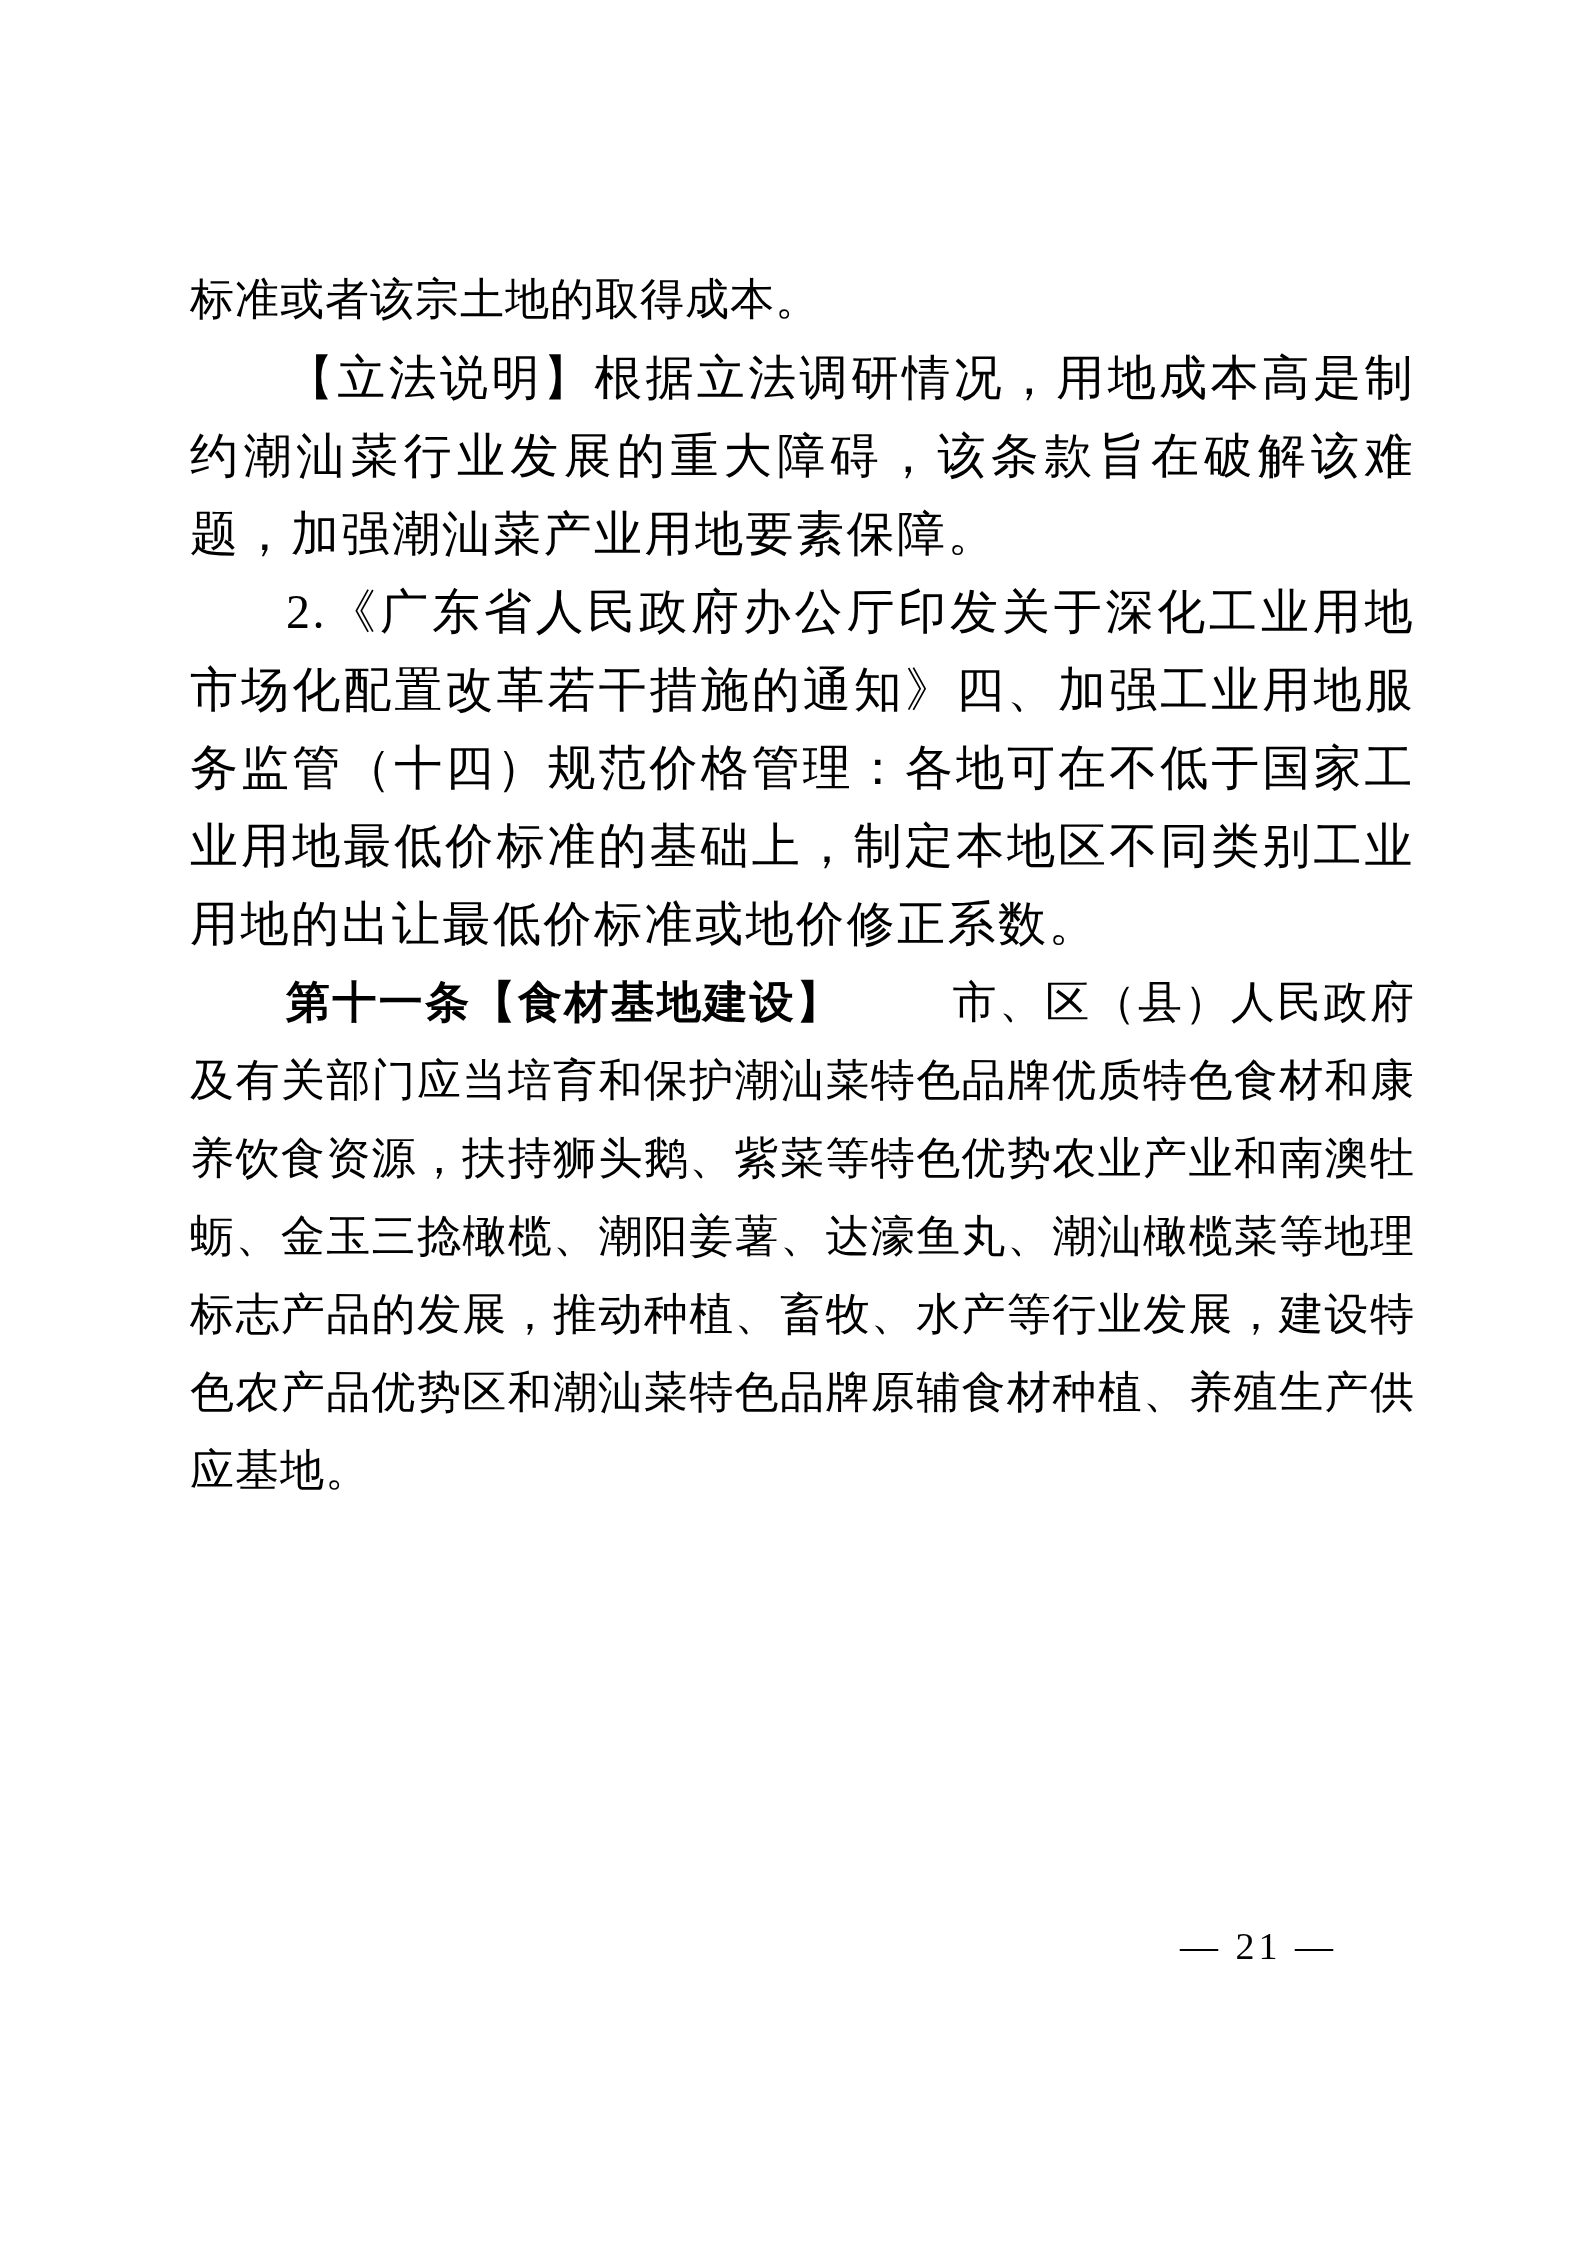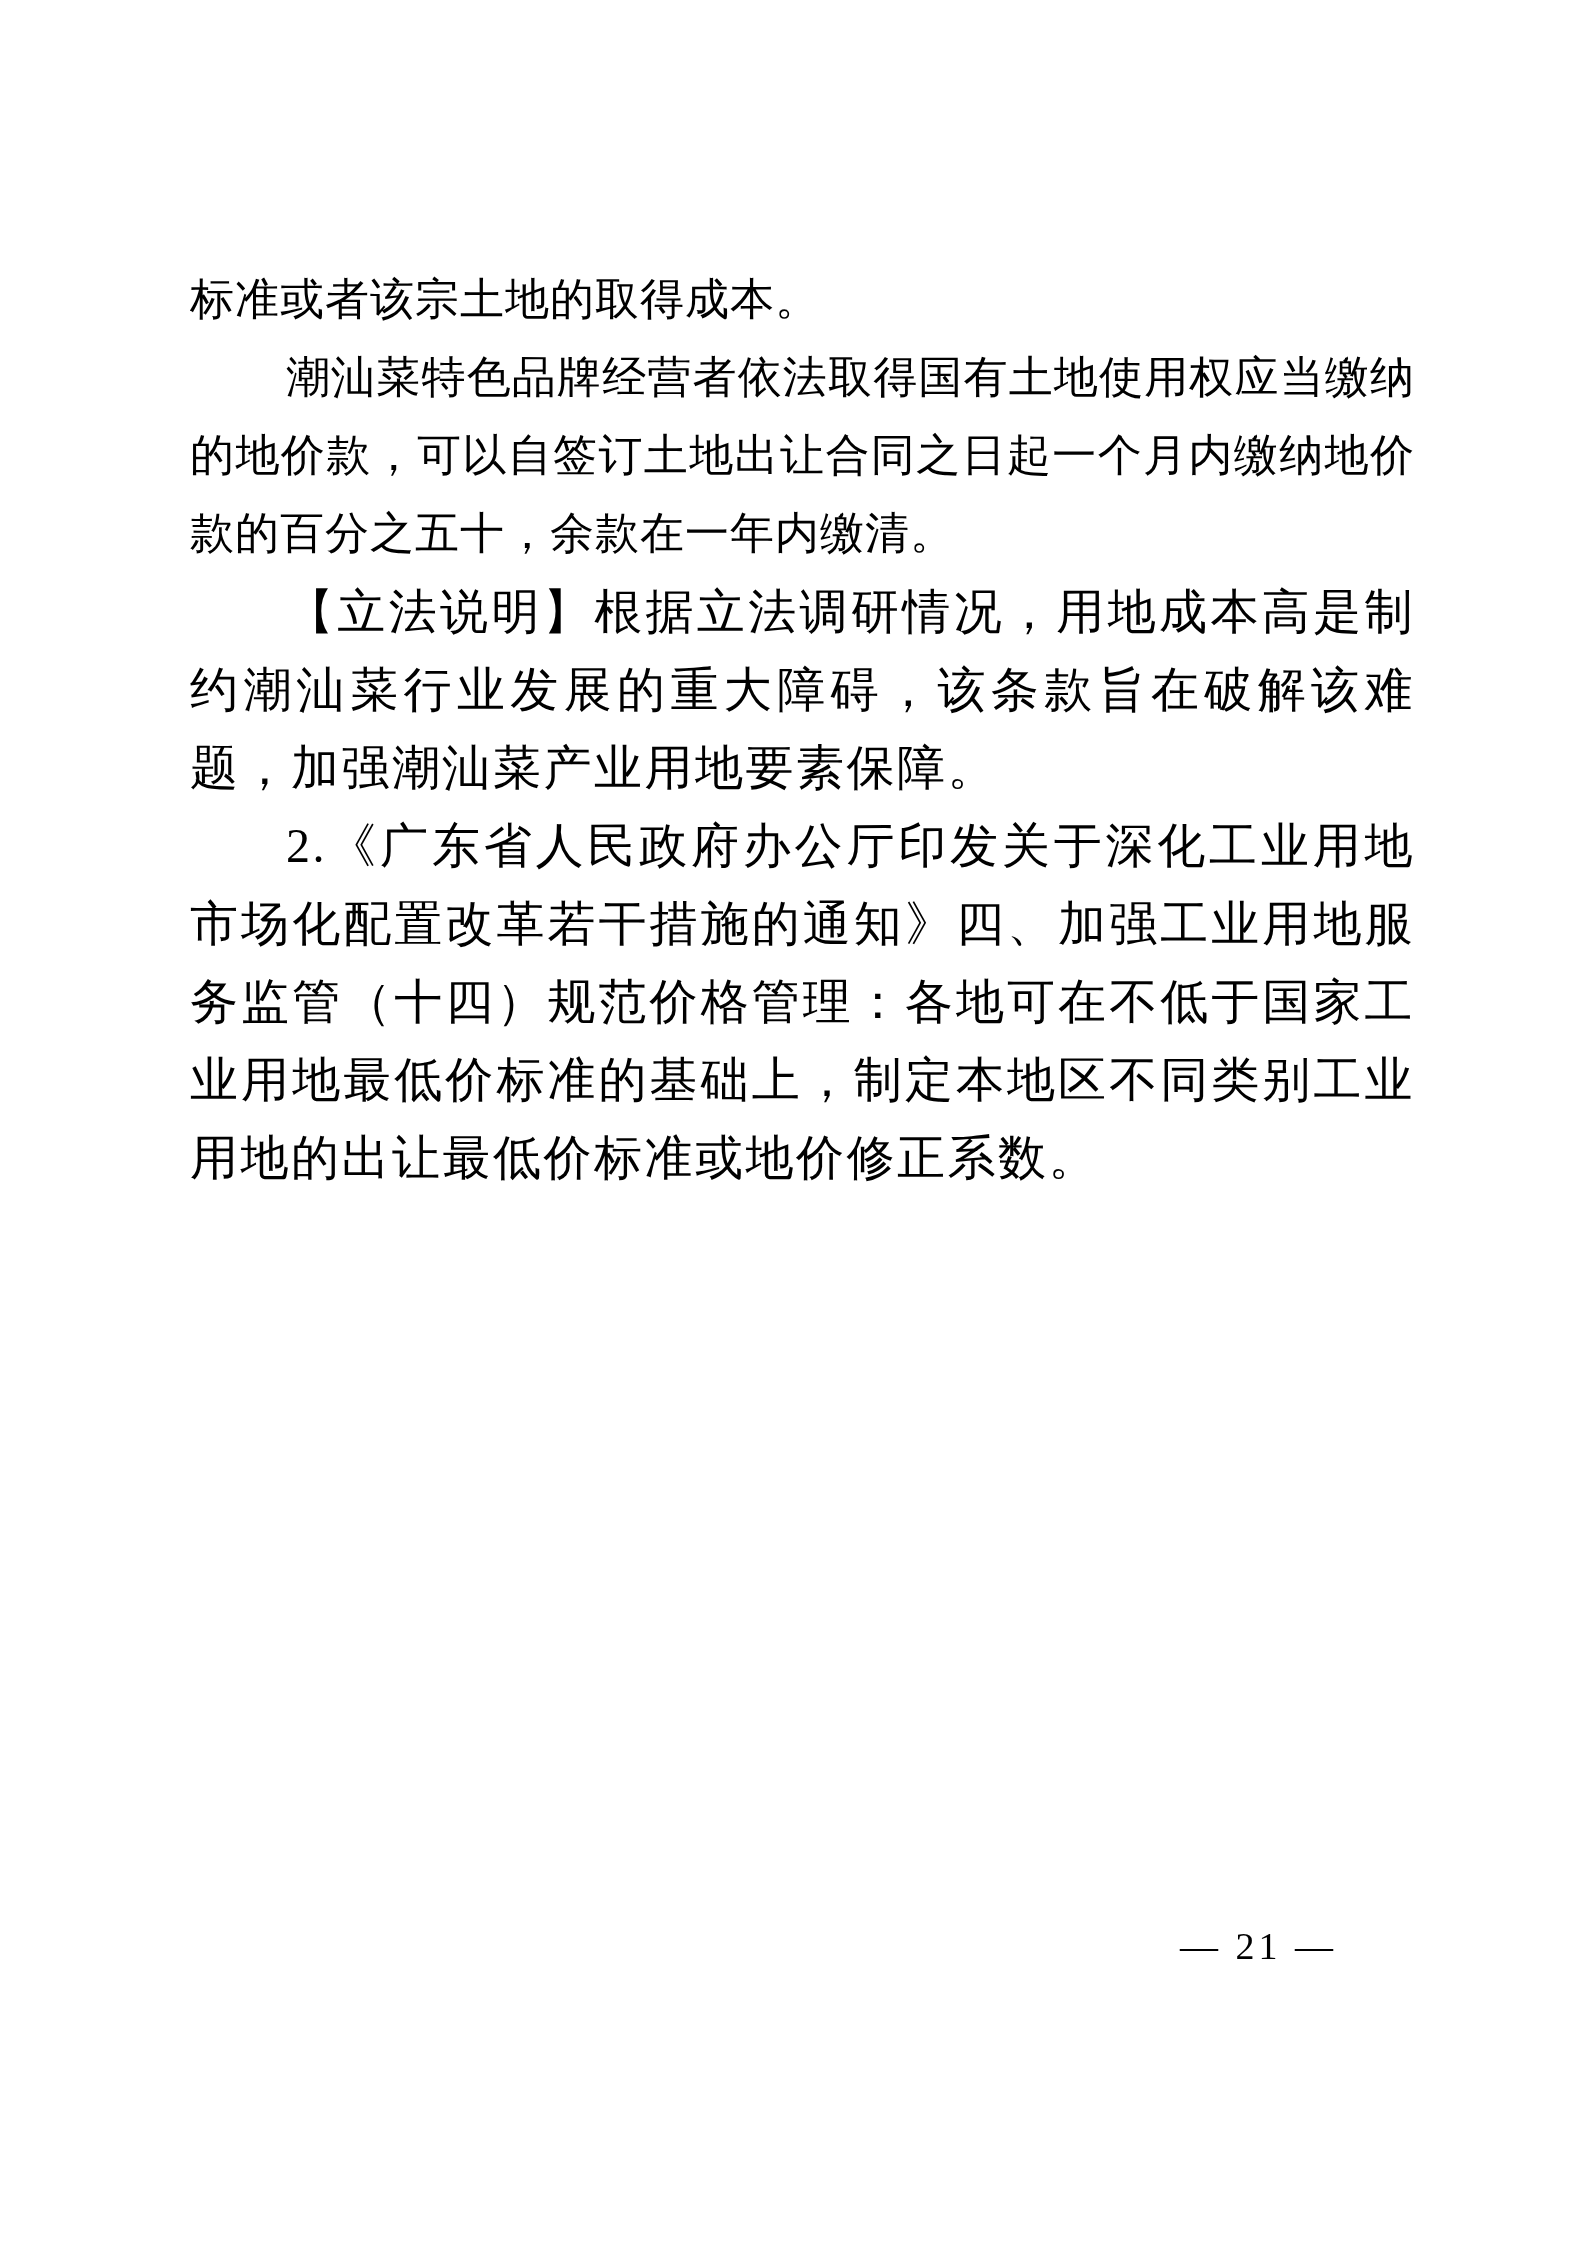--- a/index.html
+++ b/index.html
@@ -62,24 +62,26 @@
   }
 </style>
 </head>
 <body>
 
 <div class="page">
   <div class="text-block">
 
     <p class="para body no-indent">标准或者该宗土地的取得成本。</p>
 
-    <p class="para body indent">潮汕菜特色品牌经营者依法取得国有土地使用权应当缴纳的地价款，可以自签订土地出让合同之日起一个月内缴纳地价款的百分之五十，余款在一年内缴清。</p>
 
     <p class="para note indent">【立法说明】根据立法调研情况，用地成本高是制约潮汕菜行业发展的重大障碍，该条款旨在破解该难题，加强潮汕菜产业用地要素保障。</p>
 
 
     <p class="para note indent">2.《广东省人民政府办公厅印发关于深化工业用地市场化配置改革若干措施的通知》四、加强工业用地服务监管（十四）规范价格管理：各地可在不低于国家工业用地最低价标准的基础上，制定本地区不同类别工业用地的出让最低价标准或地价修正系数。</p>
 
+    <p class="para body indent">
+      <span class="article-heading">第十一条【食材基地建设】</span><span>市、区（县）人民政府及有关部门应当培育和保护潮汕菜特色品牌优质特色食材和康养饮食资源，扶持狮头鹅、紫菜等特色优势农业产业和南澳牡蛎、金玉三捻橄榄、潮阳姜薯、达濠鱼丸、潮汕橄榄菜等地理标志产品的发展，推动种植、畜牧、水产等行业发展，建设特色农产品优势区和潮汕菜特色品牌原辅食材种植、养殖生产供应基地。</span>
+    </p>
 
   </div>
 
   <div class="page-number">— 21 —</div>
 </div>
 
 </body></html>

